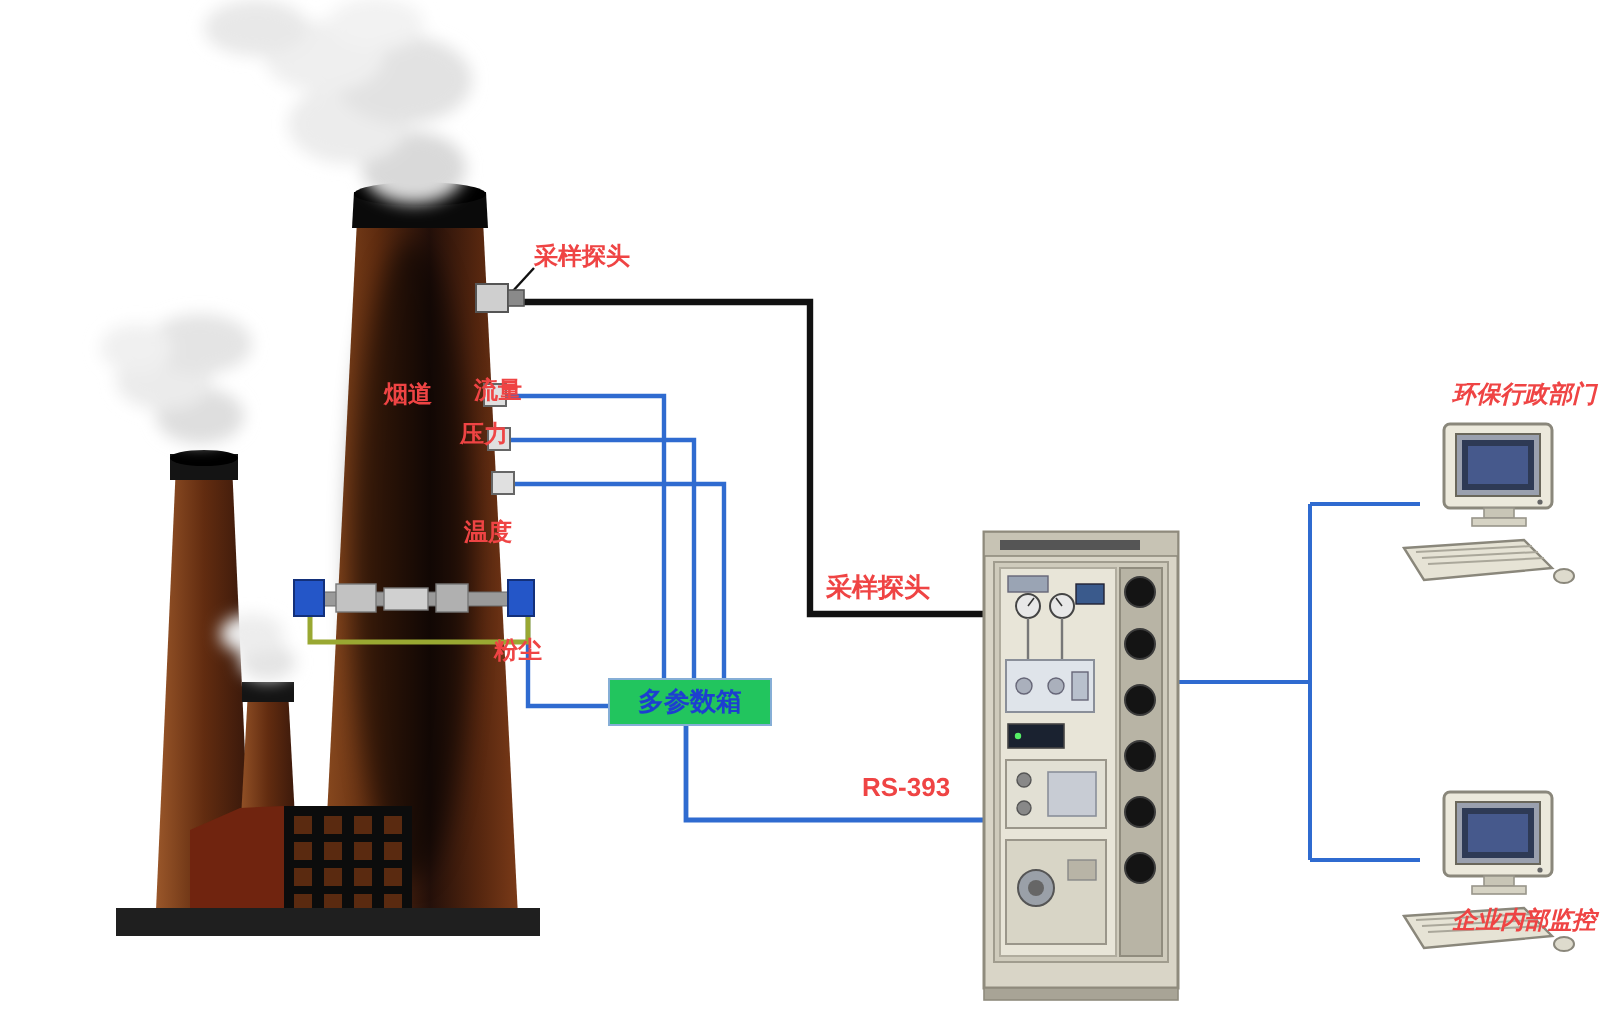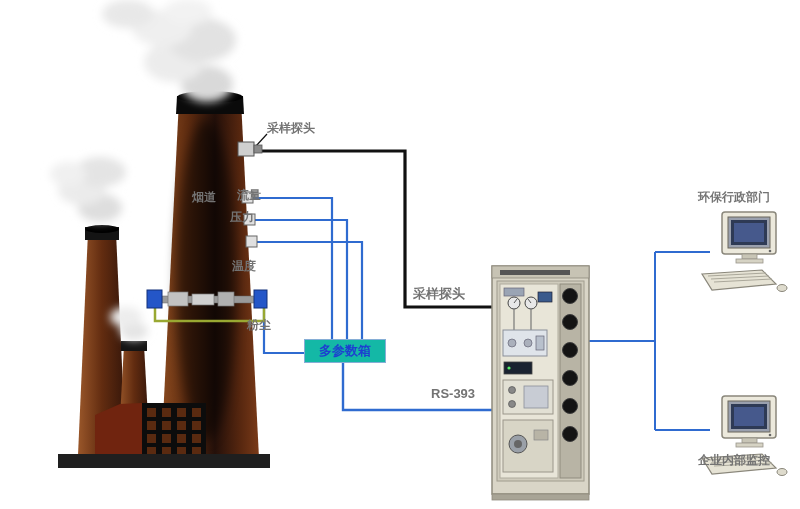--- a/index.html
+++ b/index.html
@@ -8,31 +8,31 @@
     width:800px;height:509px;
     background:#ffffff;
     overflow:hidden;
     font-family:"Liberation Sans","DejaVu Sans",sans-serif;
   }
   #scene{position:absolute;left:0;top:0;}
   .lbl{
     position:absolute;
     font-size:12px;
     font-weight:bold;
-    color:#737373;
+    color:#ef4444;
     white-space:nowrap;
     z-index:5;
     line-height:1.1;
   }
-  .lbl.center{text-align:left;}
+  .lbl.center{text-align:right;font-style:italic;}
   .param-box{
     position:absolute;
     left:304px;top:339px;
     width:80px;height:22px;
-    background:#14b8a6;
+    background:#22c55e;
     border:1px solid #86aed6;
     color:#1d3fd0;
     font-size:13px;
     font-weight:bold;
     text-align:center;
     line-height:22px;
     z-index:5;
   }
 </style>
 </head>

